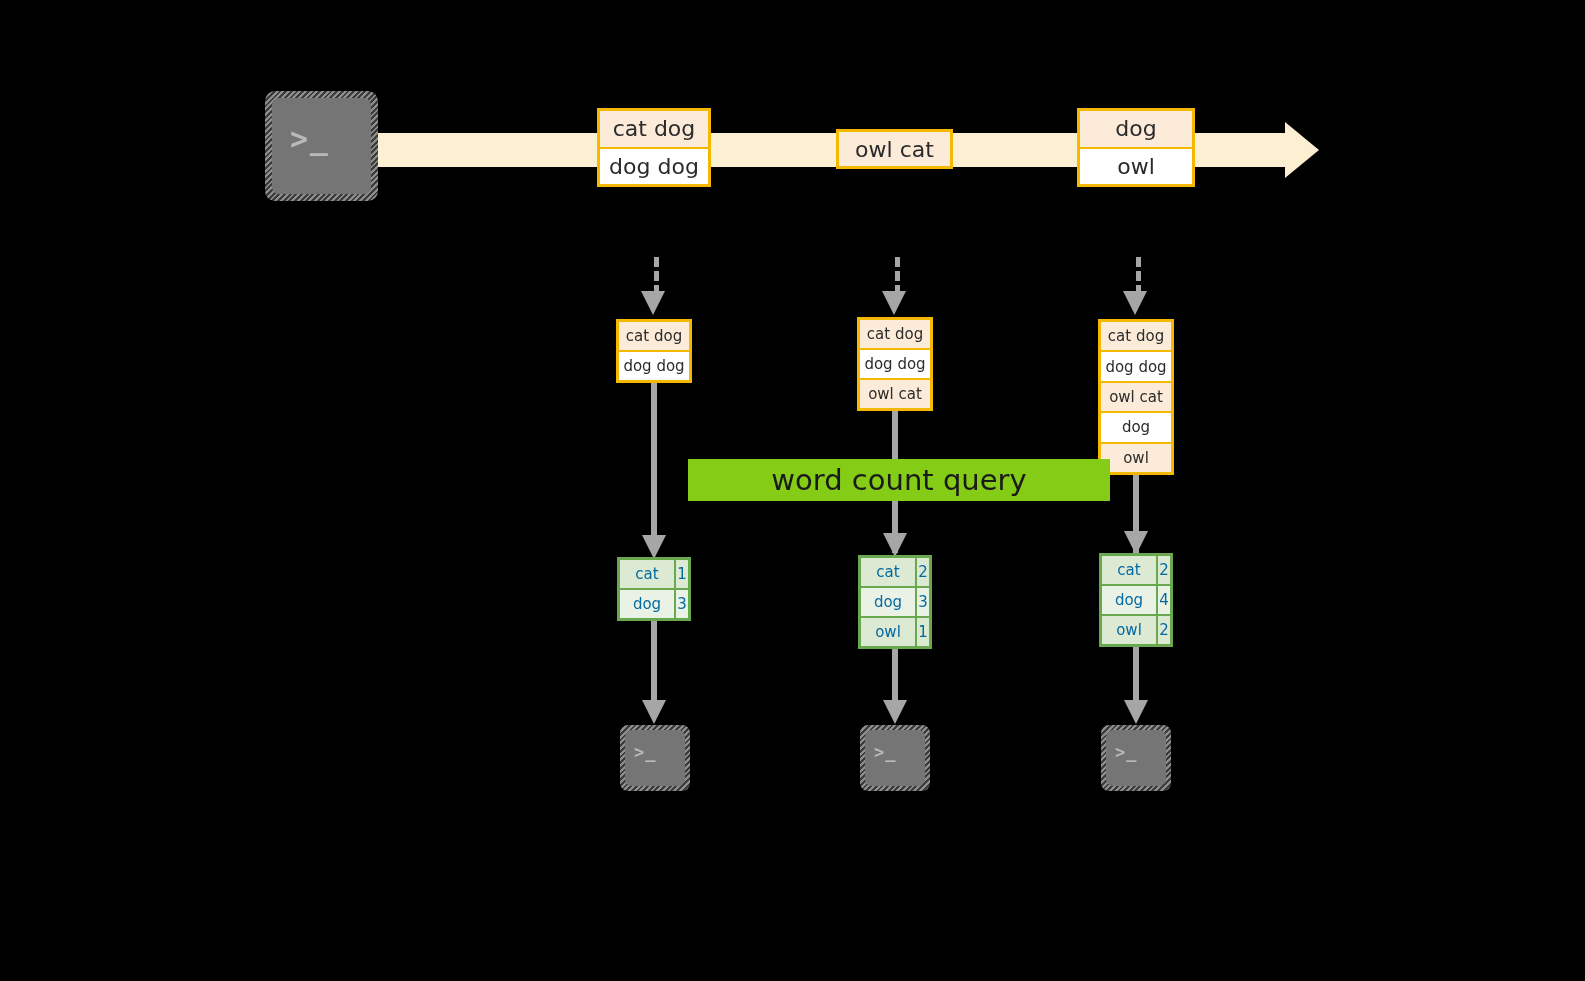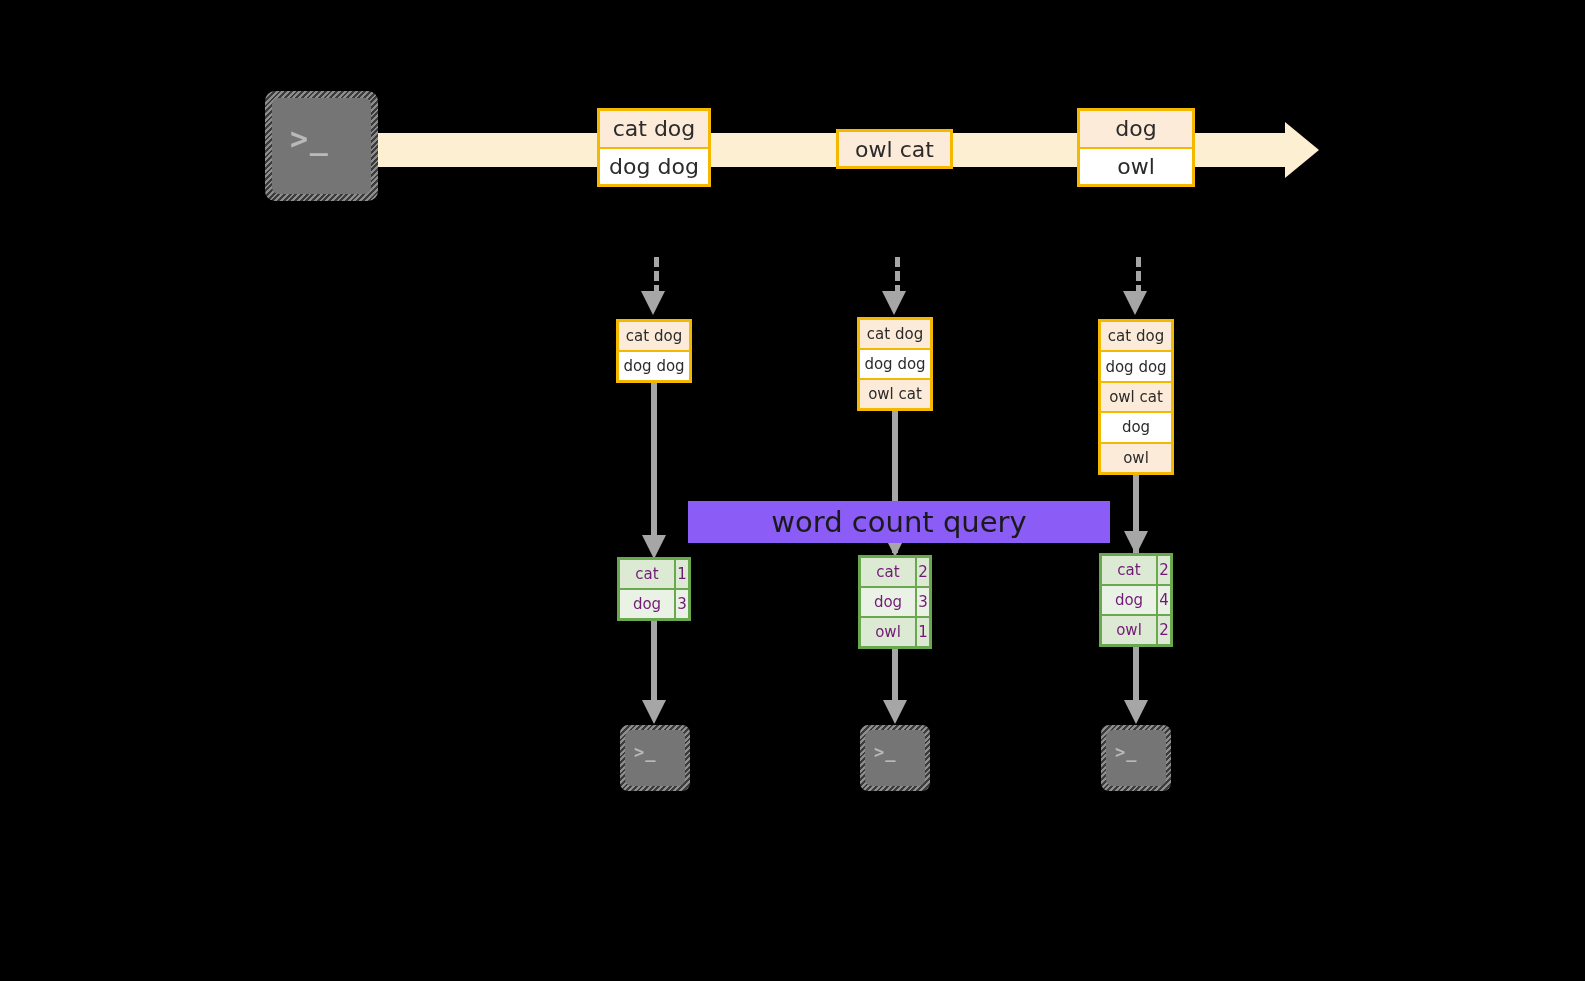--- a/index.html
+++ b/index.html
@@ -95,21 +95,21 @@
     display: flex;
   }
   .counttable .trow + .trow {
     border-top: 2px solid #6aa84f;
   }
   .counttable .tc {
     box-sizing: border-box;
     display: flex;
     align-items: center;
     justify-content: center;
-    color: #701a75;
+    color: #0369a1;
     background: #dce9d3;
   }
   .counttable .trow.alt .tc { background: #eaf2e5; }
   .counttable .tc.key { flex: 0 0 54px; }
   .counttable .tc.val {
     flex: 1 1 auto;
     border-left: 2px solid #6aa84f;
   }
 
   
@@ -126,27 +126,26 @@
     position: absolute;
     width: 0; height: 0;
     border-left: 12px solid transparent;
     border-right: 12px solid transparent;
     border-top: 24px solid #a6a6a6;
   }
 
   
   .query-band {
     position: absolute;
-    background: #8b5cf6;
+    background: #84cc16;
     display: flex;
     align-items: center;
     justify-content: center;
     color: #1a1a1a;
     z-index: 5;
-    margin-top: 42px;
   }
 </style>
 </head>
 <body>
 
 <div id="stage">
 
   <div class="stream-shaft" style="left:368px; top:133px; width:920px; height:34px;"></div>
   <div class="stream-head" style="left:1285px; top:122px;"></div>
 

